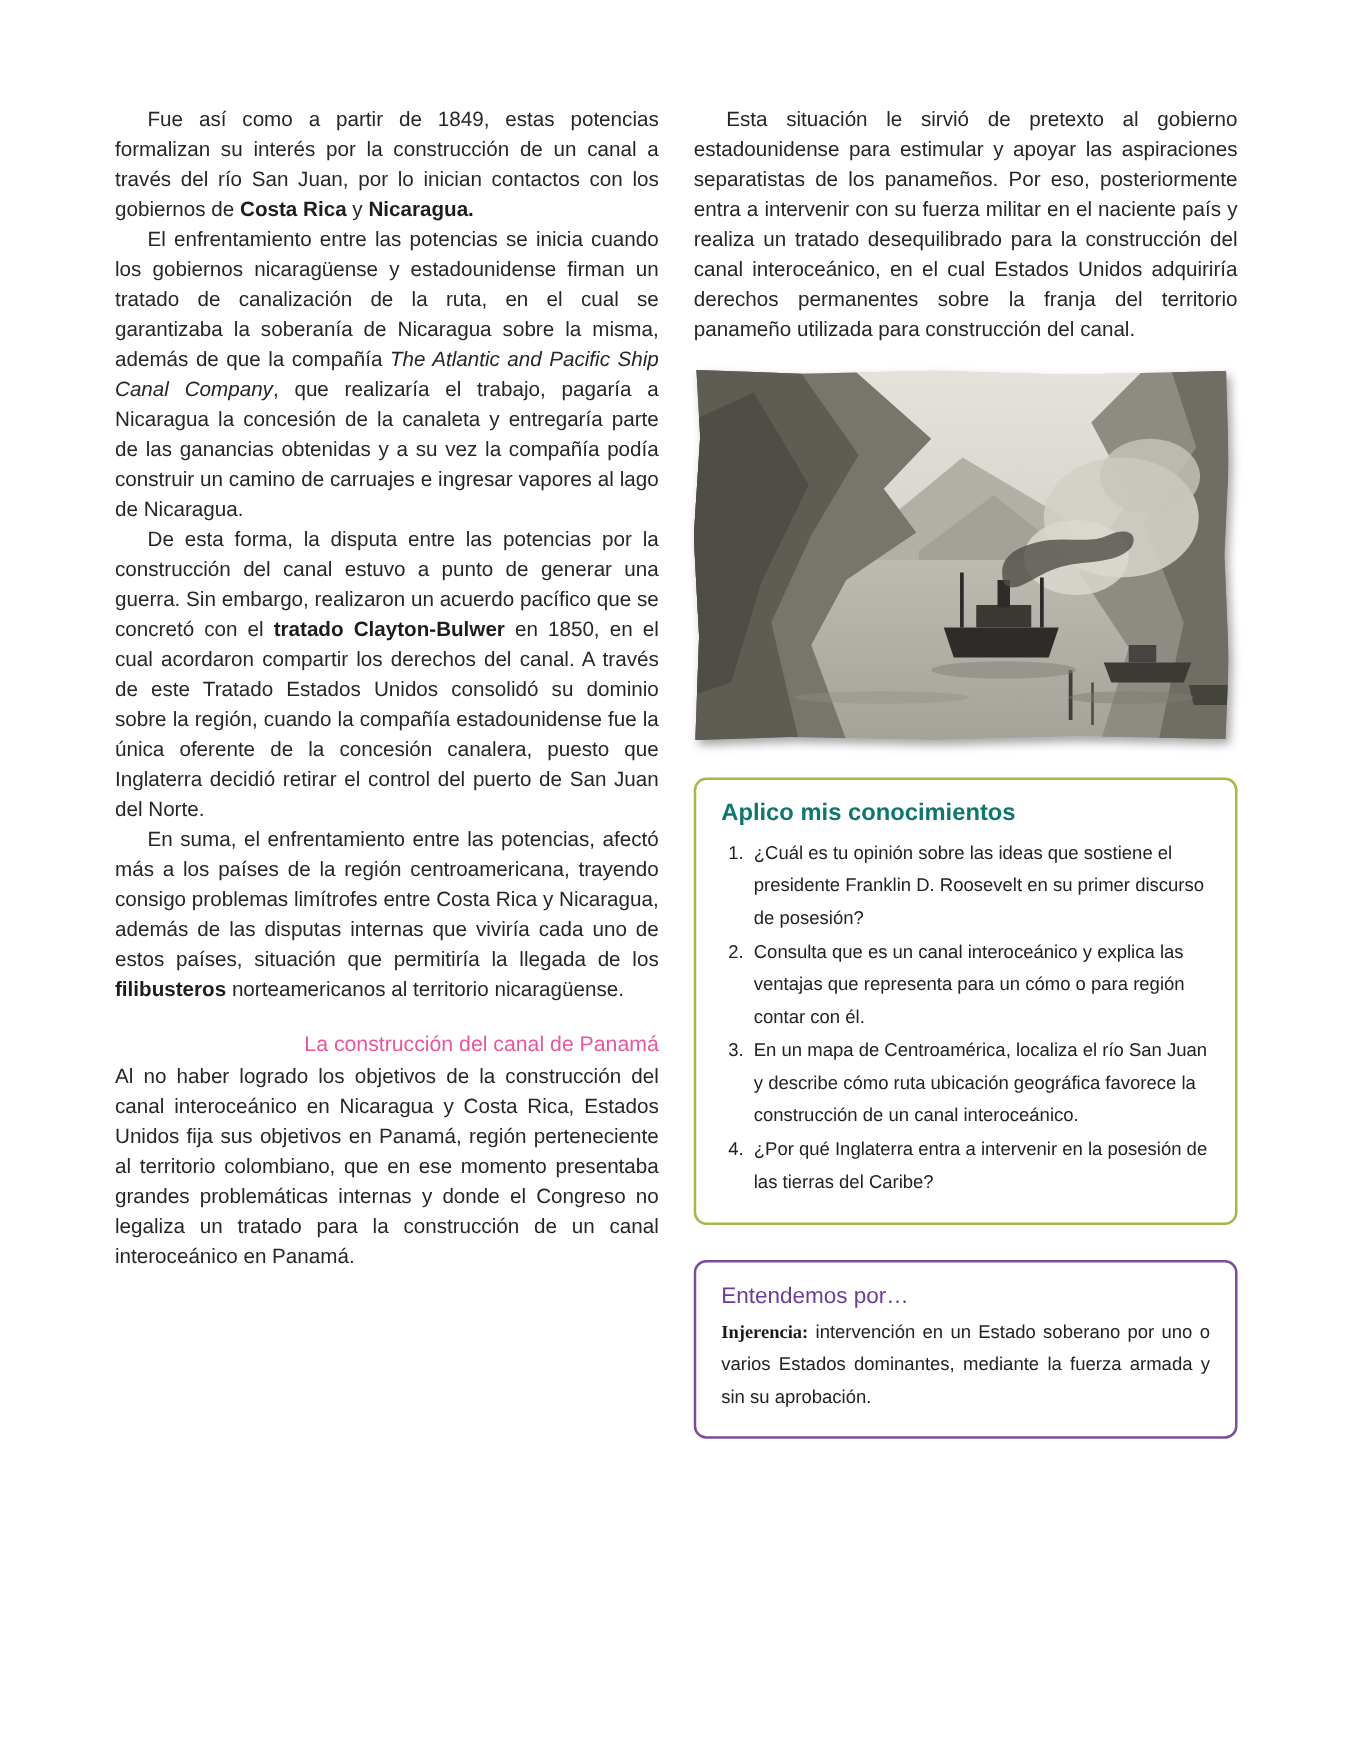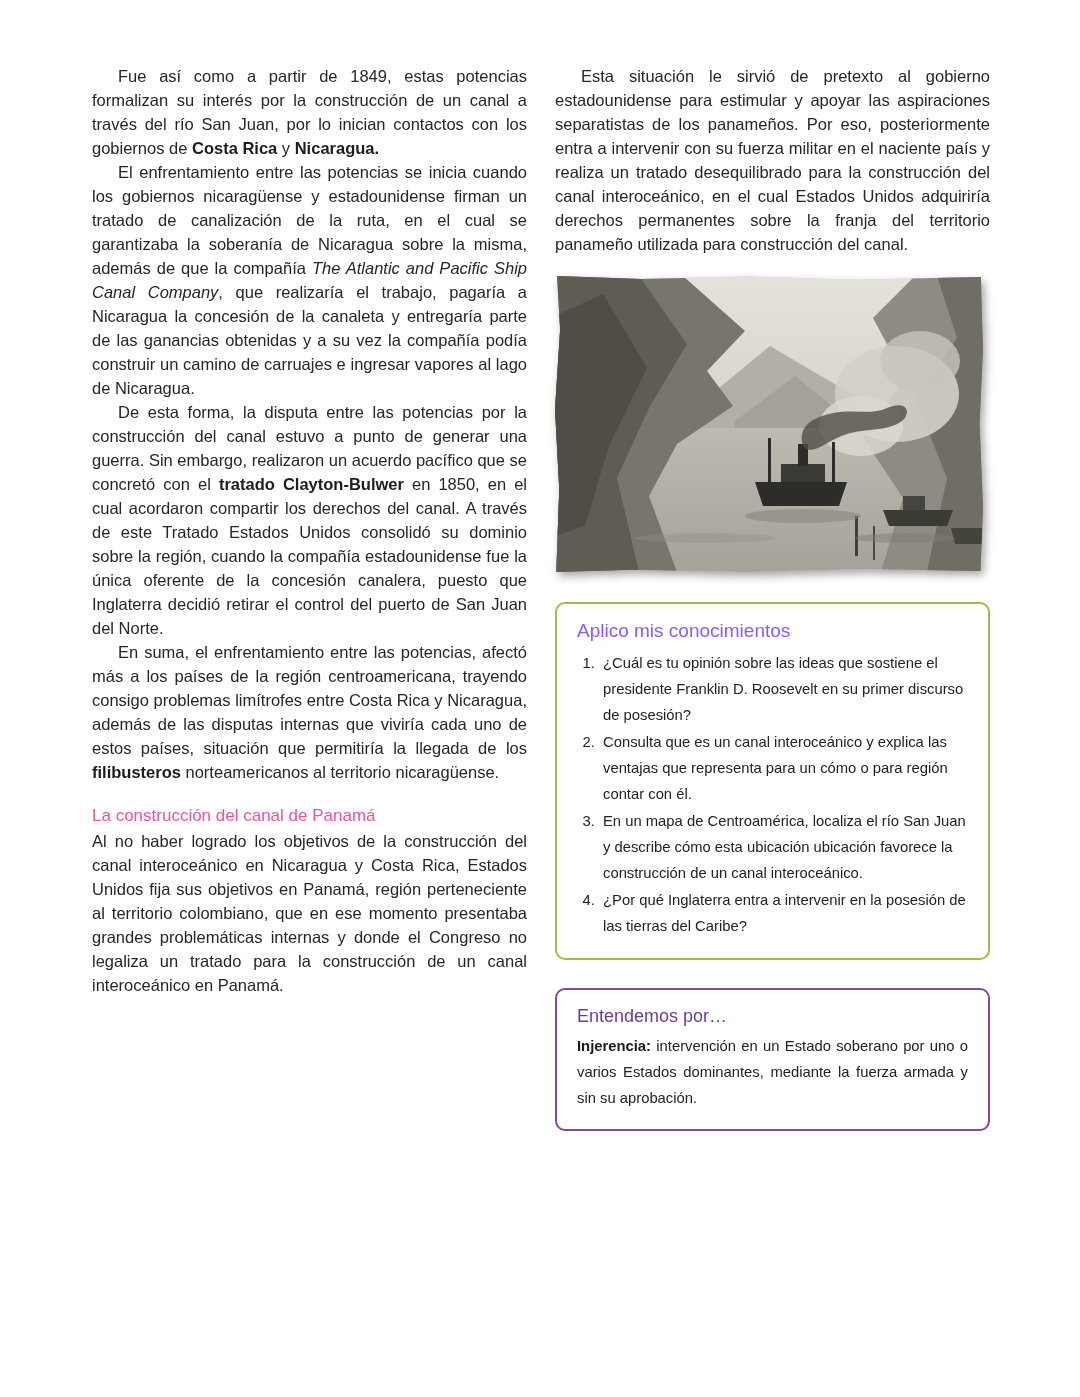--- a/index.html
+++ b/index.html
@@ -4,41 +4,42 @@
 <style>
   * { margin: 0; padding: 0; box-sizing: border-box; }
   html, body { background: #ffffff; }
   body {
     width: 1080px; height: 1397px;
     font-family: "Liberation Sans", sans-serif;
     color: #262626;
     position: relative;
     overflow: hidden;
   }
-  .page { position: absolute; inset: 0; padding: 64px 90px 0 92px; }
+  .page { position: absolute; inset: 0; padding: 84px 90px 0 92px; }
   .columns { display: flex; gap: 28px; }
   .col { width: 435px; }
 
   p.body {
     font-size: 16.5px;
     line-height: 24px;
     text-align: justify;
     hyphens: auto;
     -webkit-hyphens: auto;
   }
   p.indent { text-indent: 26px; }
   p.body strong { font-weight: bold; color: #1d1d1d; }
   p.body em { font-style: italic; }
 
   h3.pink-heading {
     margin-top: 22px;
     margin-bottom: 3px;
     font-size: 17px;
     font-weight: normal;
     color: #e8569d;
+    text-align: right;
   }
 
   
   .photo-wrap {
     margin-top: 20px;
     width: 428px;
     filter: drop-shadow(3px 4px 4px rgba(0,0,0,0.35));
   }
   .photo {
     width: 428px; height: 296px;
@@ -50,23 +51,23 @@
   
   .box {
     border-radius: 10px;
     padding: 16px 20px 18px 20px;
     background: #ffffff;
   }
   .box.green  { margin-top: 30px; border: 2px solid #a9b64a; }
   .box.purple { margin-top: 28px; border: 2px solid #7d4a9e; }
 
   .box.green h4 {
-    color: #8b5cf6;
+    color: #0f766e;
     font-size: 19px;
-    font-weight: normal;
+    font-weight: bold;
     margin-bottom: 8px;
   }
   .box.purple h4 {
     color: #6b3d98;
     font-size: 18px;
     font-weight: normal;
     margin-bottom: 6px;
   }
   .box ol {
     margin-left: 22px;
@@ -74,21 +75,21 @@
     line-height: 26px;
     color: #222222;
   }
   .box ol li { padding-left: 4px; margin-bottom: 1px; }
   .box p.def {
     font-size: 14.8px;
     line-height: 26px;
     text-align: justify;
     color: #222222;
   }
-  .box p.def strong { font-weight: bold; color: #1a1a1a; }
+  .box p.def strong { font-weight: bold; color: #1a1a1a; font-family: Liberation Serif, serif; }
 </style>
 </head>
 <body>
 
 <div class="page">
   <div class="columns">
 
     <div class="col">
 
       <p class="body indent"><span>Fue así como a partir de 1849, estas potencias formalizan su interés por la construcción de un canal a través del río San Juan, por lo inician contactos con los gobiernos de </span><strong>Costa Rica</strong><span> y </span><strong>Nicaragua.</strong></p>
@@ -161,21 +162,21 @@
             <ellipse cx="350" cy="262" rx="50" ry="5" fill="#7d7b72" opacity="0.45"></ellipse>
           </svg>
         </div>
       </figure>
 
       <div class="box green">
         <h4>Aplico mis conocimientos</h4>
         <ol>
           <li>¿Cuál es tu opinión sobre las ideas que sostiene el presidente Franklin D. Roosevelt en su primer discurso de posesión?</li>
           <li>Consulta que es un canal interoceánico y explica las ventajas que representa para un cómo o para región contar con él.</li>
-          <li>En un mapa de Centroamérica, localiza el río San Juan y describe cómo esta ubicación ubicación favorece la construcción de un canal interoceánico.</li>
+          <li>En un mapa de Centroamérica, localiza el río San Juan y describe cómo ruta ubicación geográfica favorece la construcción de un canal interoceánico.</li>
           <li>¿Por qué Inglaterra entra a intervenir en la posesión de las tierras del Caribe?</li>
         </ol>
       </div>
 
       <div class="box purple">
         <h4>Entendemos por…</h4>
         <p class="def"><strong>Injerencia:</strong> <span>intervención en un Estado soberano por uno o varios Estados dominantes, mediante la fuerza armada y sin su aprobación.</span></p>
       </div>
 
     </div>

